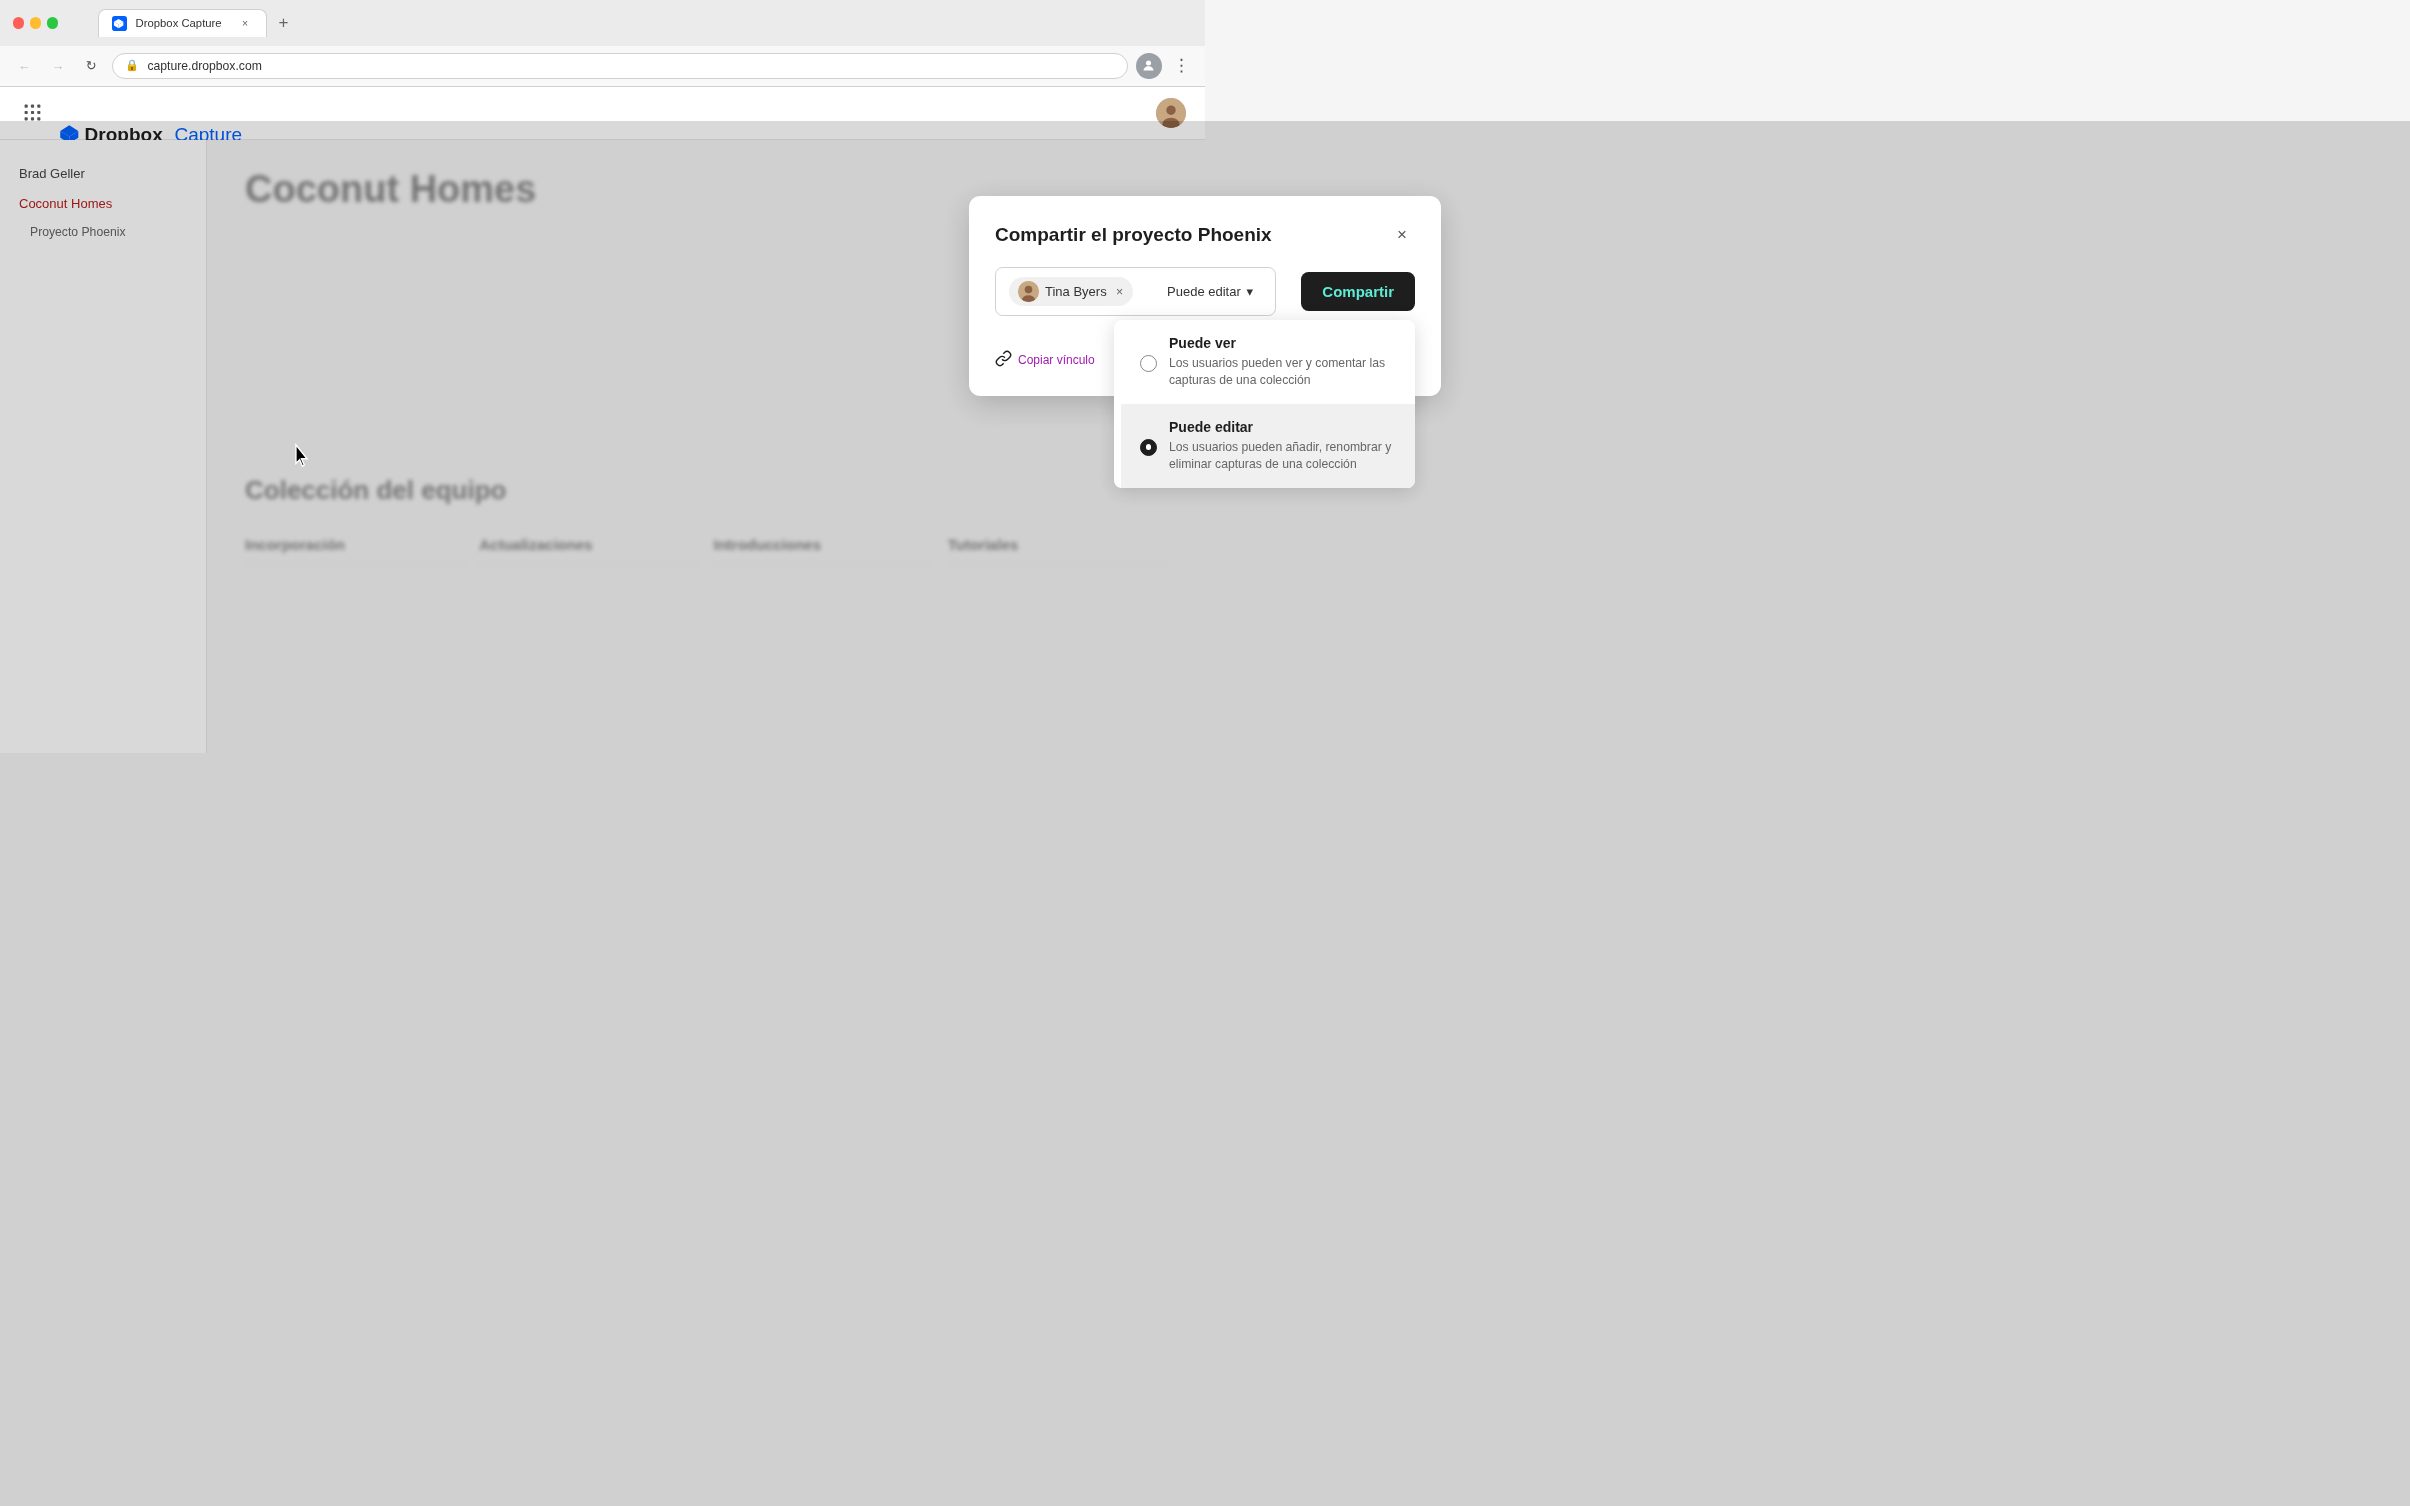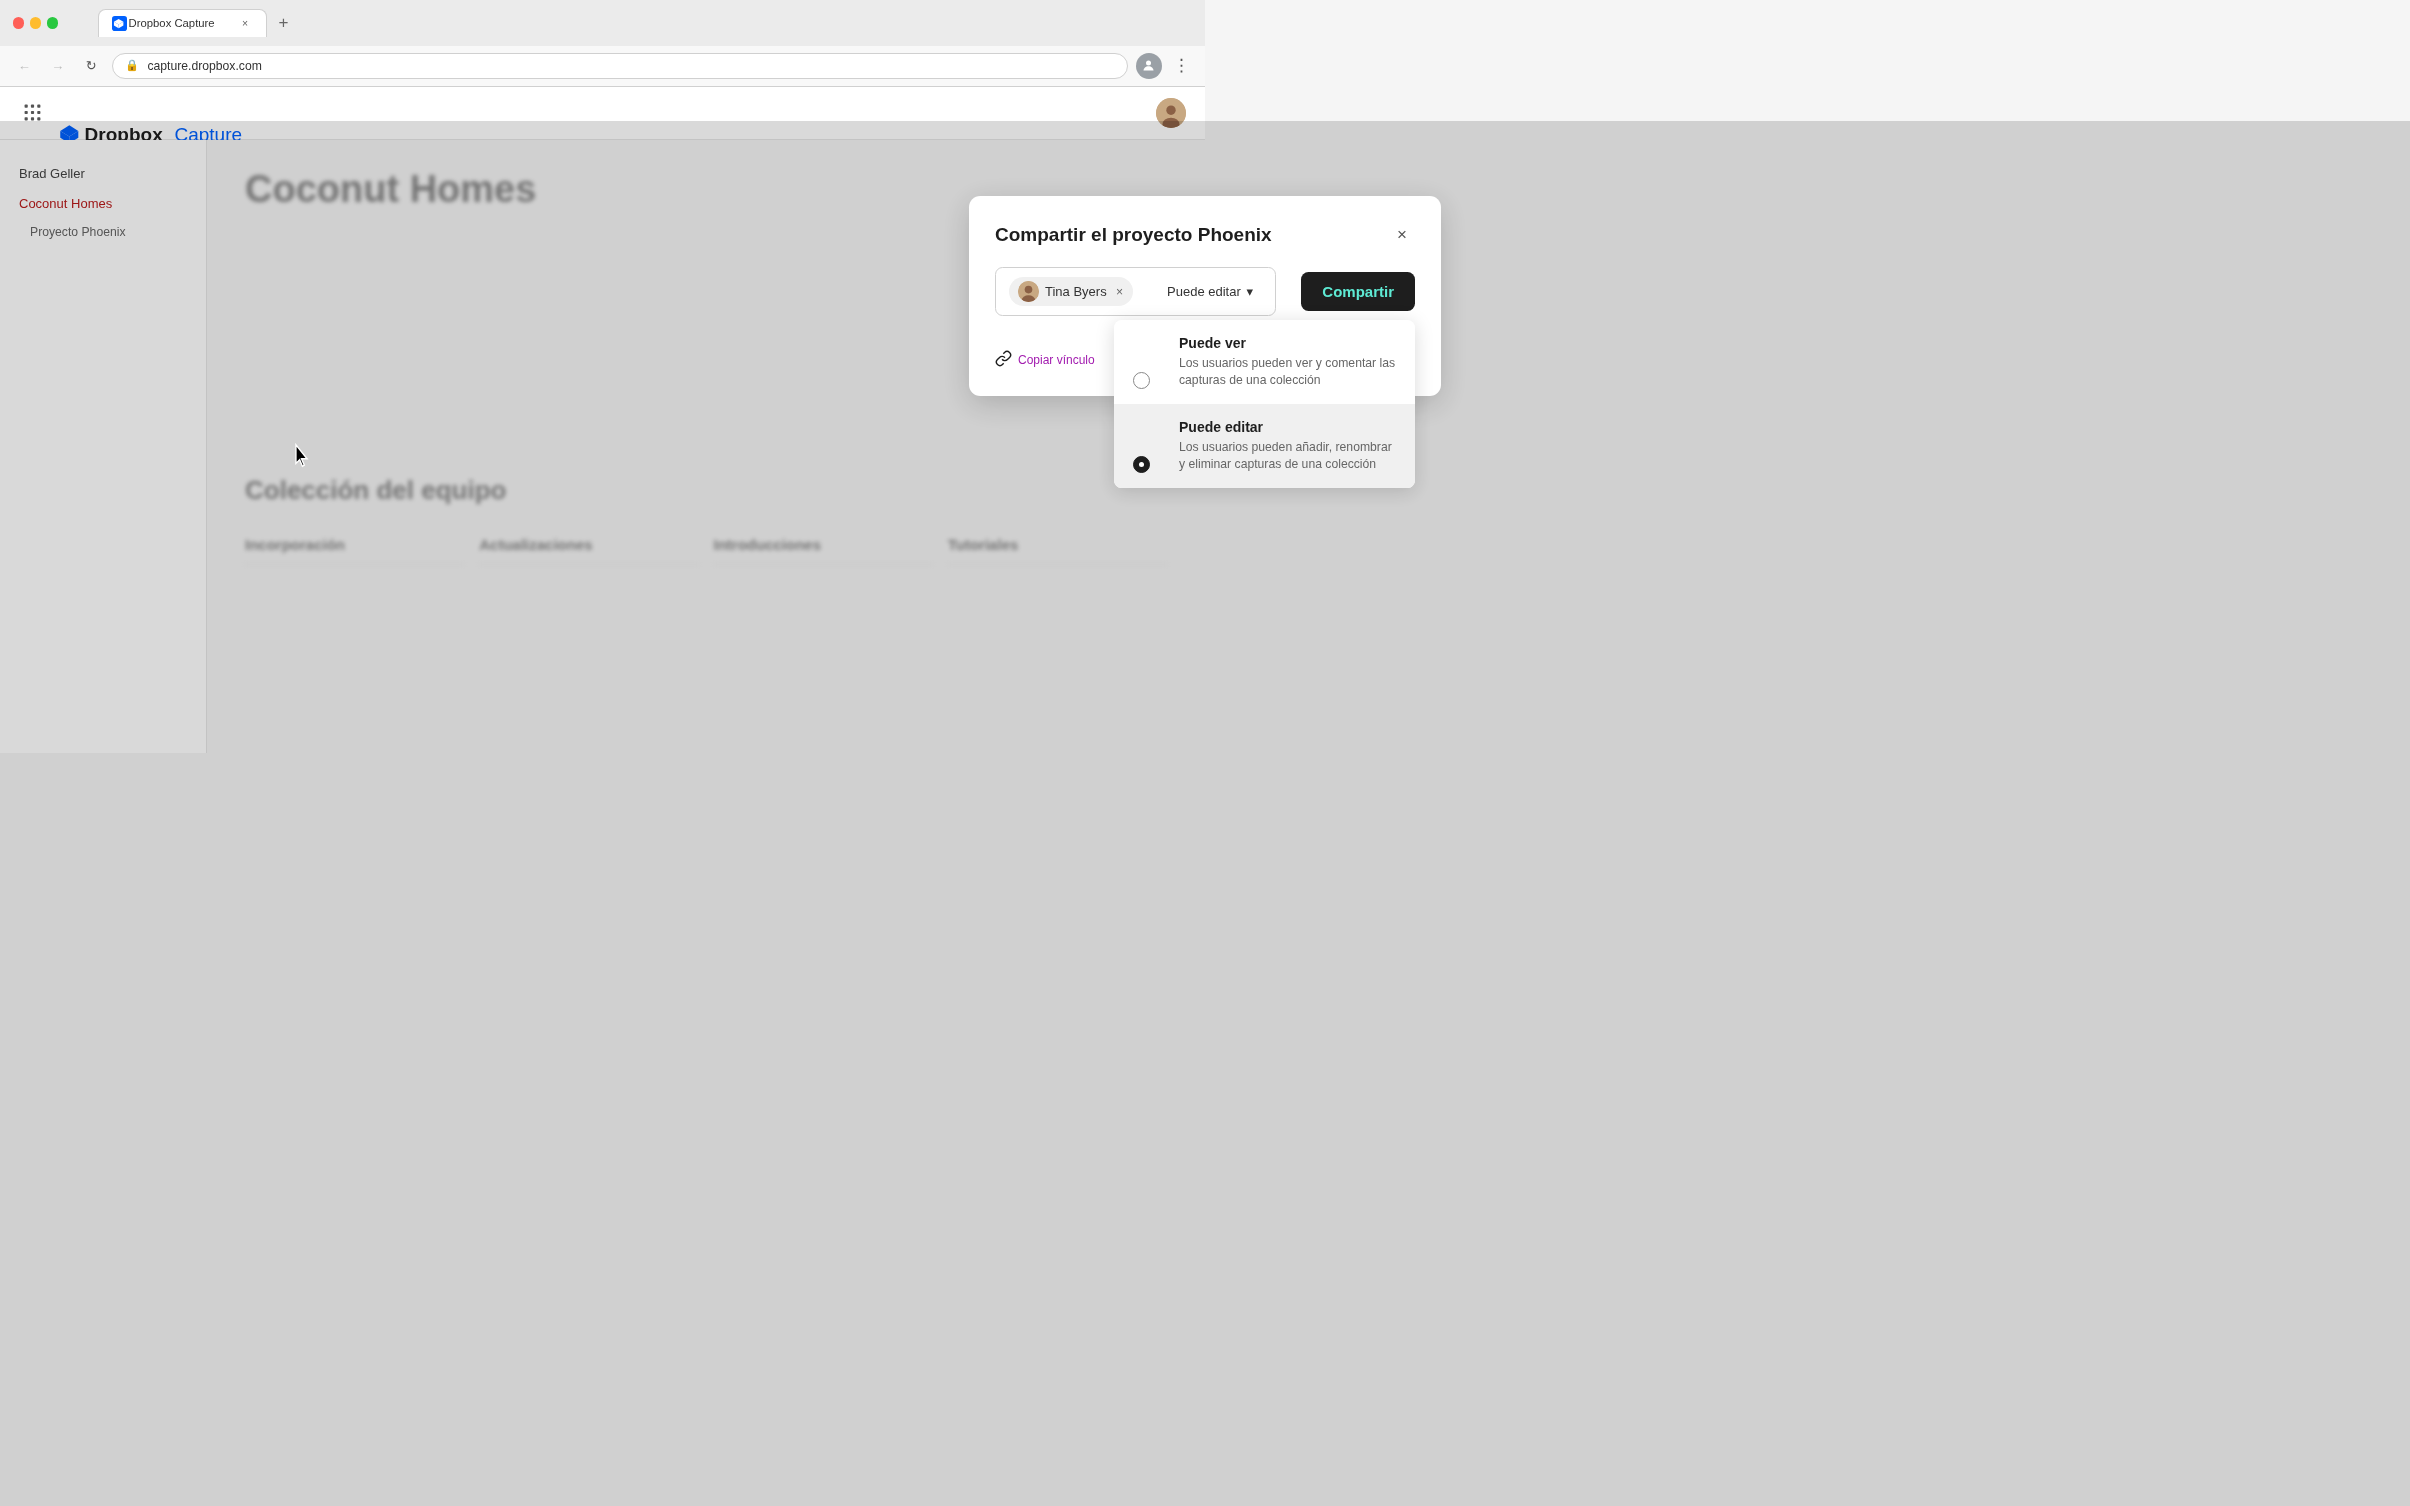--- a/index.html
+++ b/index.html
@@ -35,21 +35,21 @@
       display: flex;
       align-items: center;
       padding: 0 13px;
       background: #ebebeb;
       gap: 3.8px;
       margin-left: 19px;
     }
     .browser-tab {
       display: flex;
       align-items: center;
-      gap: 2px;
+      gap: 9px;
       padding: 5.6px 13px;
       background: white;
       border-radius: 7.5px 7.5px 0 0;
       font-size: 11.3px;
       color: #333;
       min-width: 169px;
       border: 0.9px solid #d0d0d0;
       border-bottom: none;
       position: relative;
     }
@@ -374,23 +374,24 @@
       background: white;
       border-radius: 7.5px;
       box-shadow: 0 3.8px 19px rgba(0,0,0,0.15);
       width: 301px;
       z-index: 200;
       overflow: hidden;
     }
     .permission-option {
       padding: 15px 19px;
       display: flex;
-      align-items: flex-end;
-      gap: 29px;
-      cursor: pointer;
+      align-items: center;
+      gap: 12px;
+      cursor: pointer;
+      margin-left: 7px;
     }
     .permission-option.selected { background: #f0f0f0; }
     .radio-circle {
       width: 17px;
       height: 17px;
       border: 1.9px solid #888;
       border-radius: 50%;
       flex-shrink: 0;
       margin-top: 1.9px;
       display: flex;

